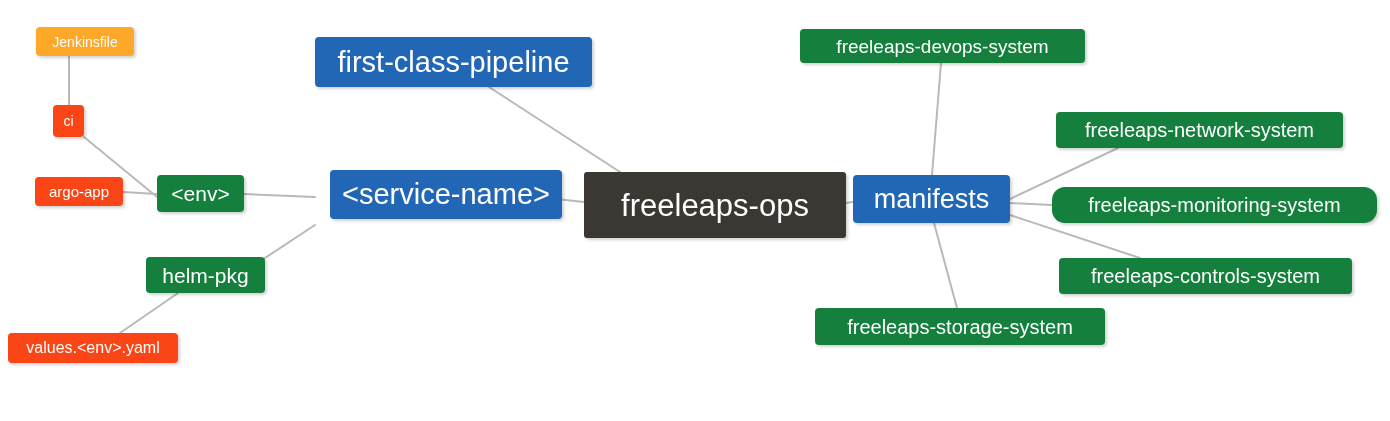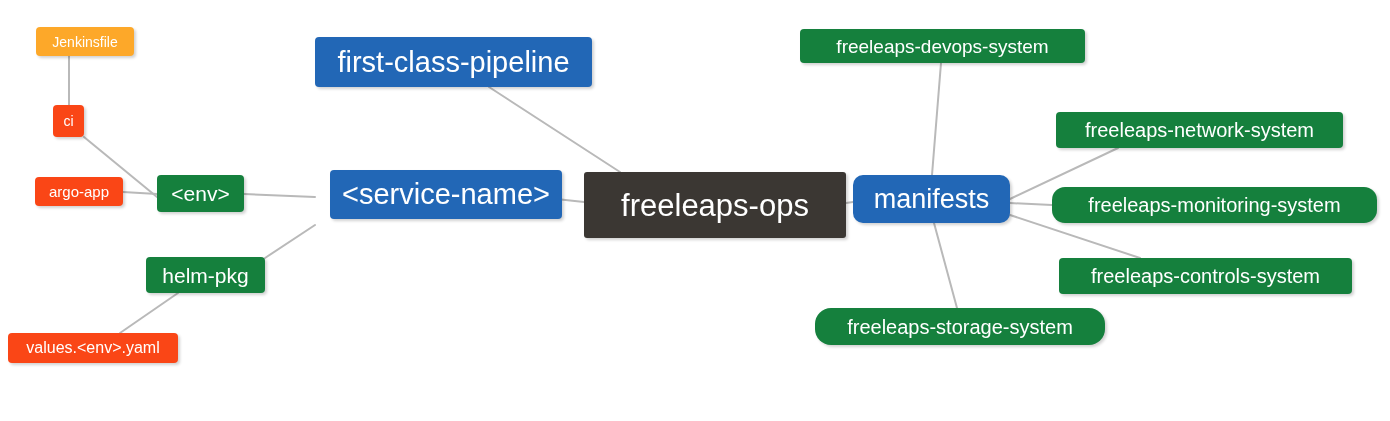--- a/index.html
+++ b/index.html
@@ -71,20 +71,20 @@
   <div id="node-layer">
       <div class="node orange" style="left: 36px; top: 27px; width: 98px; height: 29px; font-size: 14px;">Jenkinsfile</div>
       <div class="node red" style="left: 53px; top: 105px; width: 31px; height: 32px; font-size: 14px;">ci</div>
       <div class="node red" style="left: 35px; top: 177px; width: 88px; height: 29px; font-size: 15px; text-align: right;">argo-app</div>
       <div class="node green" style="left: 157px; top: 175px; width: 87px; height: 37px; font-size: 21px;">&lt;env&gt;</div>
       <div class="node green" style="left: 146px; top: 257px; width: 119px; height: 36px; font-size: 21px;">helm-pkg</div>
       <div class="node red" style="left: 8px; top: 333px; width: 170px; height: 30px; font-size: 16px; text-align: right;">values.&lt;env&gt;.yaml</div>
       <div class="node blue" style="left: 315px; top: 37px; width: 277px; height: 50px; font-size: 29px;">first-class-pipeline</div>
       <div class="node blue" style="left: 315px; top: 170px; width: 232px; height: 49px; font-size: 29px; margin-left: 15px;">&lt;service-name&gt;</div>
       <div class="node root" style="left: 584px; top: 172px; width: 262px; height: 66px; font-size: 31px;">freeleaps-ops</div>
-      <div class="node blue" style="left: 853px; top: 175px; width: 157px; height: 48px; font-size: 27px; border-radius: 10px;">manifests</div>
+      <div class="node blue" style="left: 853px; top: 175px; width: 157px; height: 48px; font-size: 27px;">manifests</div>
       <div class="node green" style="left: 800px; top: 29px; width: 285px; height: 34px; font-size: 19px;">freeleaps-devops-system</div>
       <div class="node green" style="left: 1056px; top: 112px; width: 287px; height: 36px; font-size: 20px;">freeleaps-network-system</div>
       <div class="node green" style="left: 1052px; top: 187px; width: 325px; height: 36px; font-size: 20px; border-radius: 13px;">freeleaps-monitoring-system</div>
       <div class="node green" style="left: 1059px; top: 258px; width: 293px; height: 36px; font-size: 20px;">freeleaps-controls-system</div>
-      <div class="node green" style="left: 815px; top: 308px; width: 290px; height: 37px; font-size: 20px; border-radius: 16px;">freeleaps-storage-system</div>
+      <div class="node green" style="left: 815px; top: 308px; width: 290px; height: 37px; font-size: 20px;">freeleaps-storage-system</div>
     </div>
 </div>
 
 </body></html>

